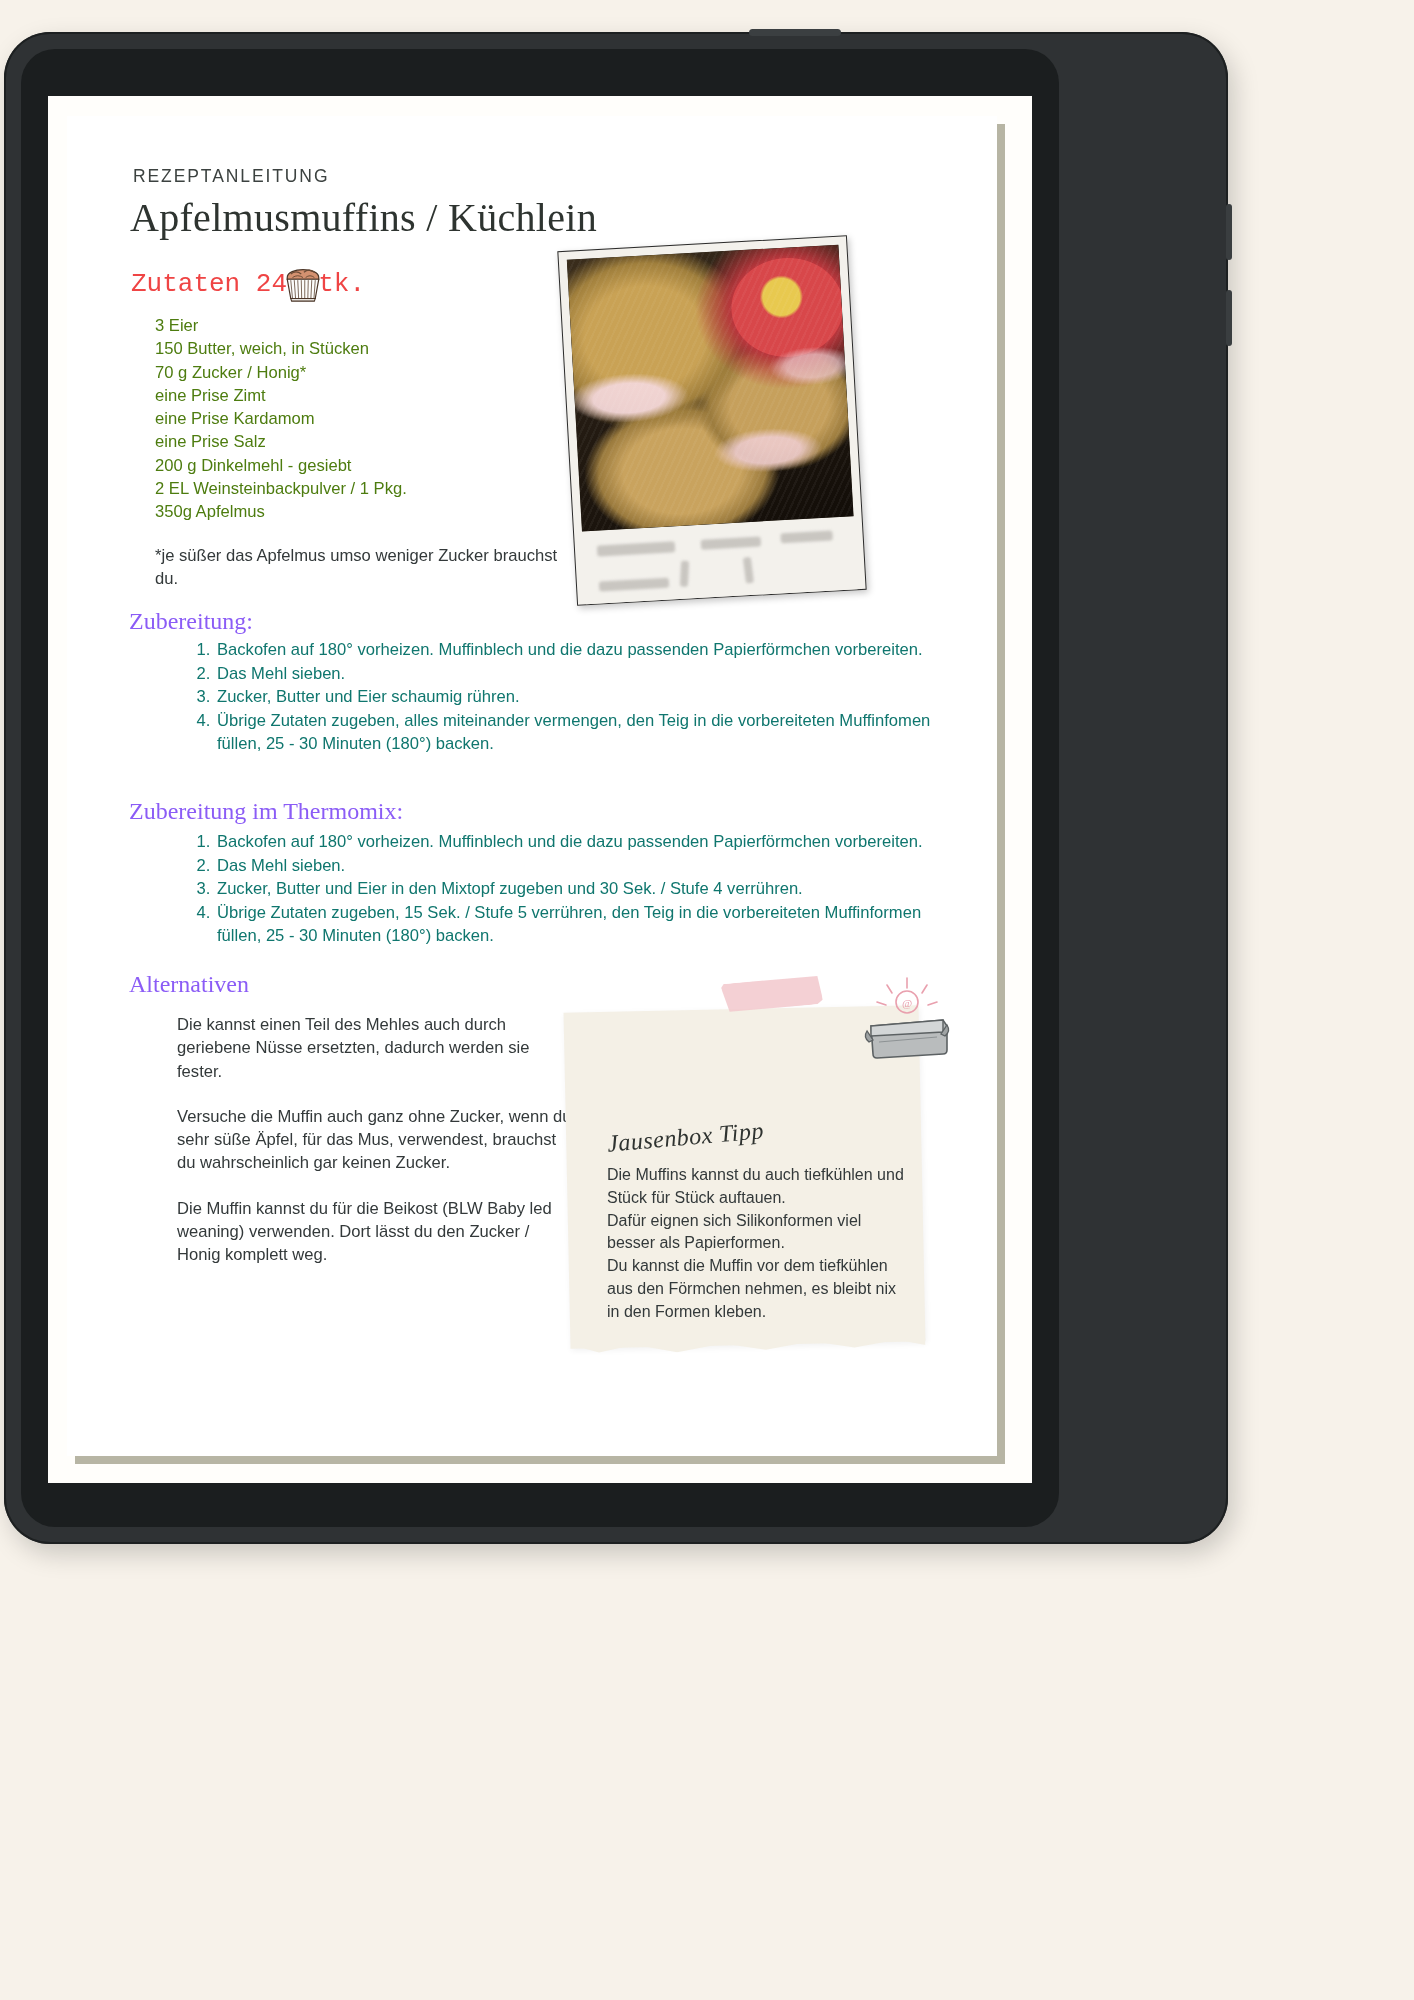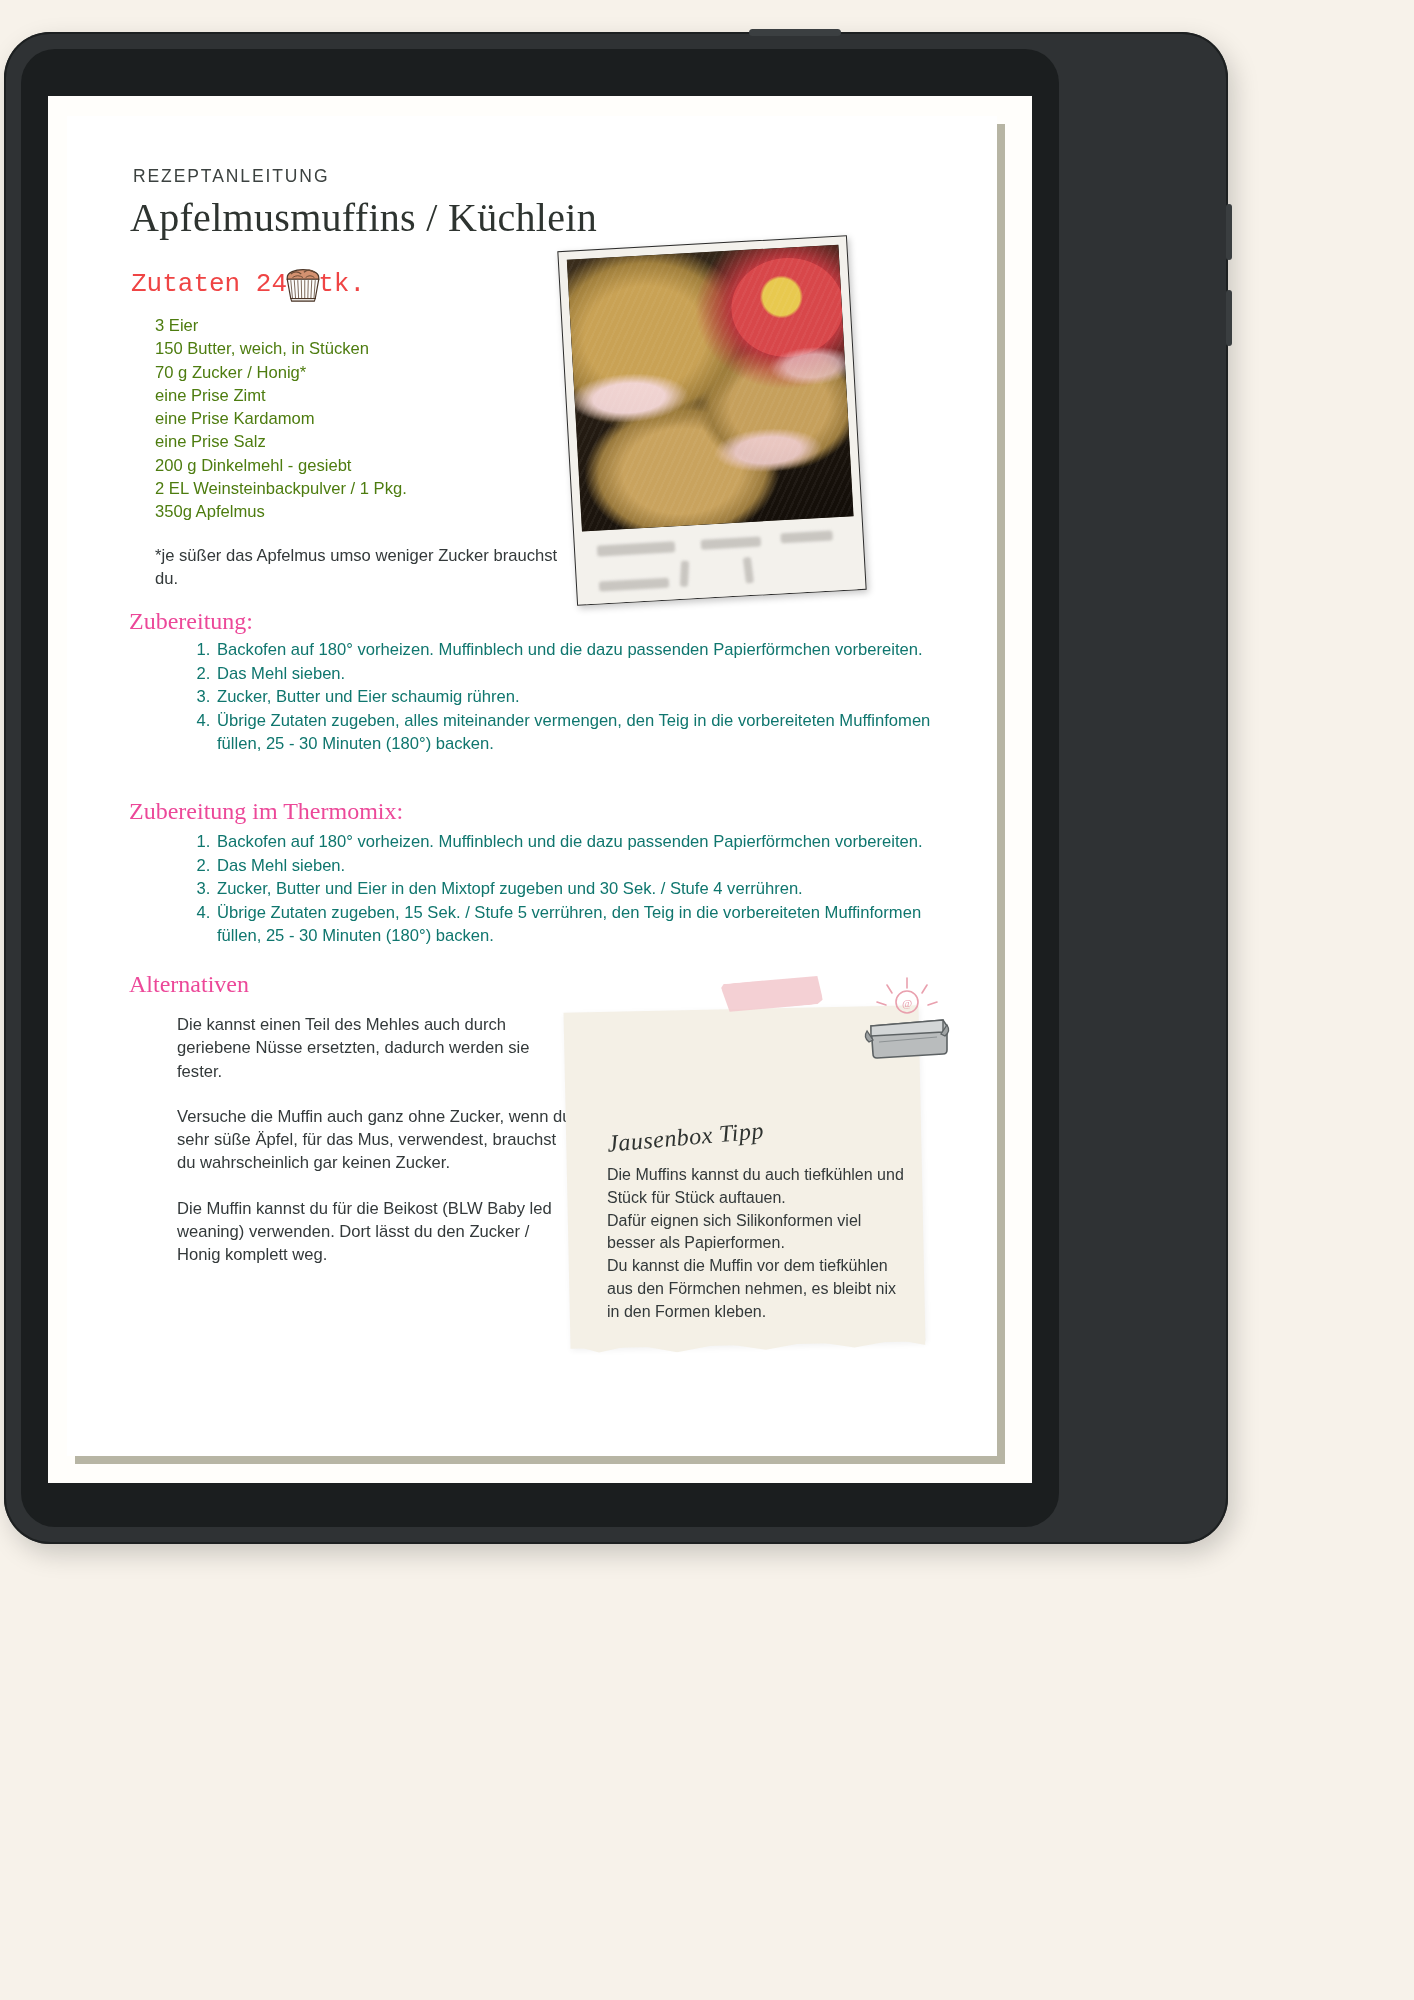--- a/index.html
+++ b/index.html
@@ -95,21 +95,21 @@
   .polaroid-photo {
     width: 100%; height: 272px;
     position: relative; overflow: hidden;
     background: #2a2318;
   }
   .pp-layer { position: absolute; inset: 0; }
   .blurtext { position:absolute; background:#c9c6c1; border-radius:3px; filter: blur(1.6px);}
 
   .sec-h {
     position: absolute; font-family: "Liberation Serif", serif;
-    font-size: 24px; color: #ec4899;
+    font-size: 24px; color: #8b5cf6;
   }
   .steps {
     position: absolute; font-size: 16.6px; line-height: 23.5px; color: #0f766e;
   }
   .steps ol { margin: 0; padding-left: 32px; }
   .steps li { padding-left: 2px; margin: 0; }
 
   .alt-block {
     position: absolute; left: 110px;
     width: 400px; font-size: 16.6px; line-height: 23.3px; color: #33393a;

